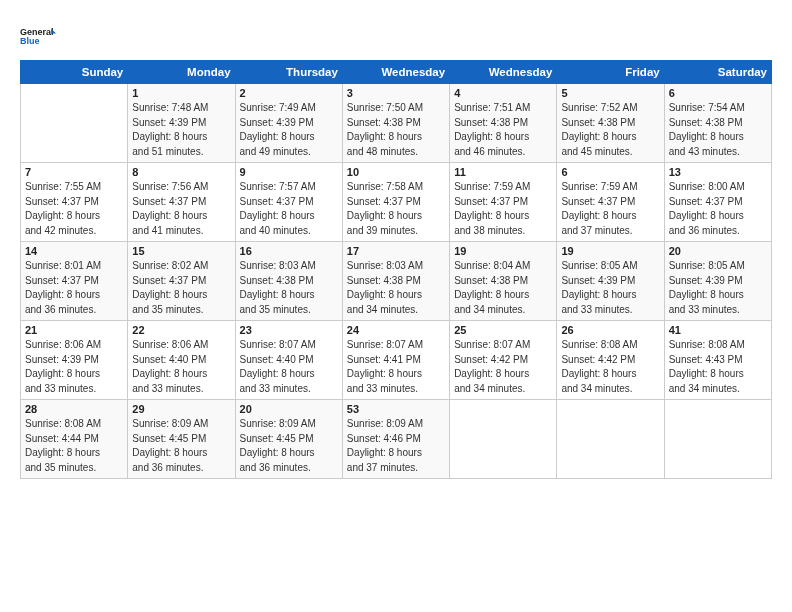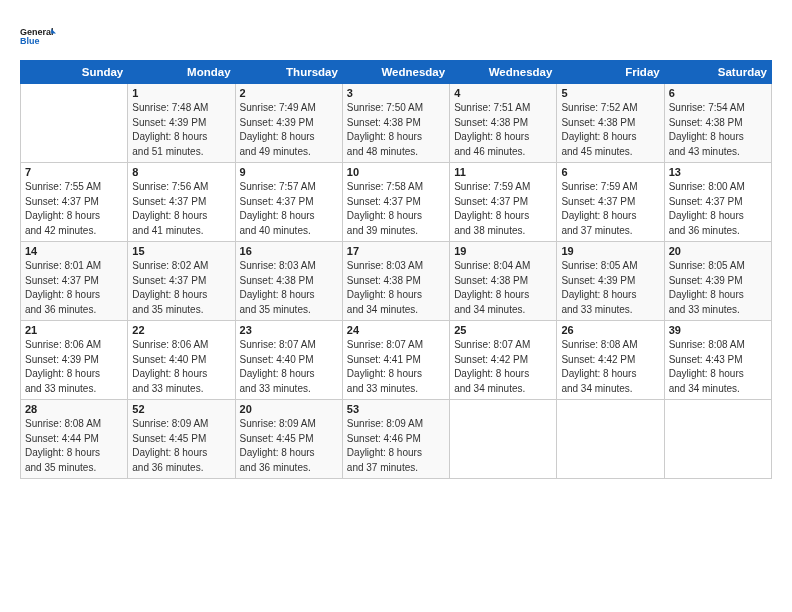--- a/index.html
+++ b/index.html
@@ -216,31 +216,31 @@
           </td>
           <td>
             <span class="day-num">25</span>
             <div class="day-info">Sunrise: 8:07 AM<br>Sunset: 4:42 PM<br>Daylight: 8 hours<br>and 34 minutes.</div>
           </td>
           <td>
             <span class="day-num">26</span>
             <div class="day-info">Sunrise: 8:08 AM<br>Sunset: 4:42 PM<br>Daylight: 8 hours<br>and 34 minutes.</div>
           </td>
           <td>
-            <span class="day-num">39</span>
+            <span class="day-num">41</span>
             <div class="day-info">Sunrise: 8:08 AM<br>Sunset: 4:43 PM<br>Daylight: 8 hours<br>and 34 minutes.</div>
           </td>
         </tr>
         <tr>
           <td>
             <span class="day-num">28</span>
             <div class="day-info">Sunrise: 8:08 AM<br>Sunset: 4:44 PM<br>Daylight: 8 hours<br>and 35 minutes.</div>
           </td>
           <td>
-            <span class="day-num">52</span>
+            <span class="day-num">29</span>
             <div class="day-info">Sunrise: 8:09 AM<br>Sunset: 4:45 PM<br>Daylight: 8 hours<br>and 36 minutes.</div>
           </td>
           <td>
             <span class="day-num">20</span>
             <div class="day-info">Sunrise: 8:09 AM<br>Sunset: 4:45 PM<br>Daylight: 8 hours<br>and 36 minutes.</div>
           </td>
           <td>
             <span class="day-num">53</span>
             <div class="day-info">Sunrise: 8:09 AM<br>Sunset: 4:46 PM<br>Daylight: 8 hours<br>and 37 minutes.</div>
           </td>

